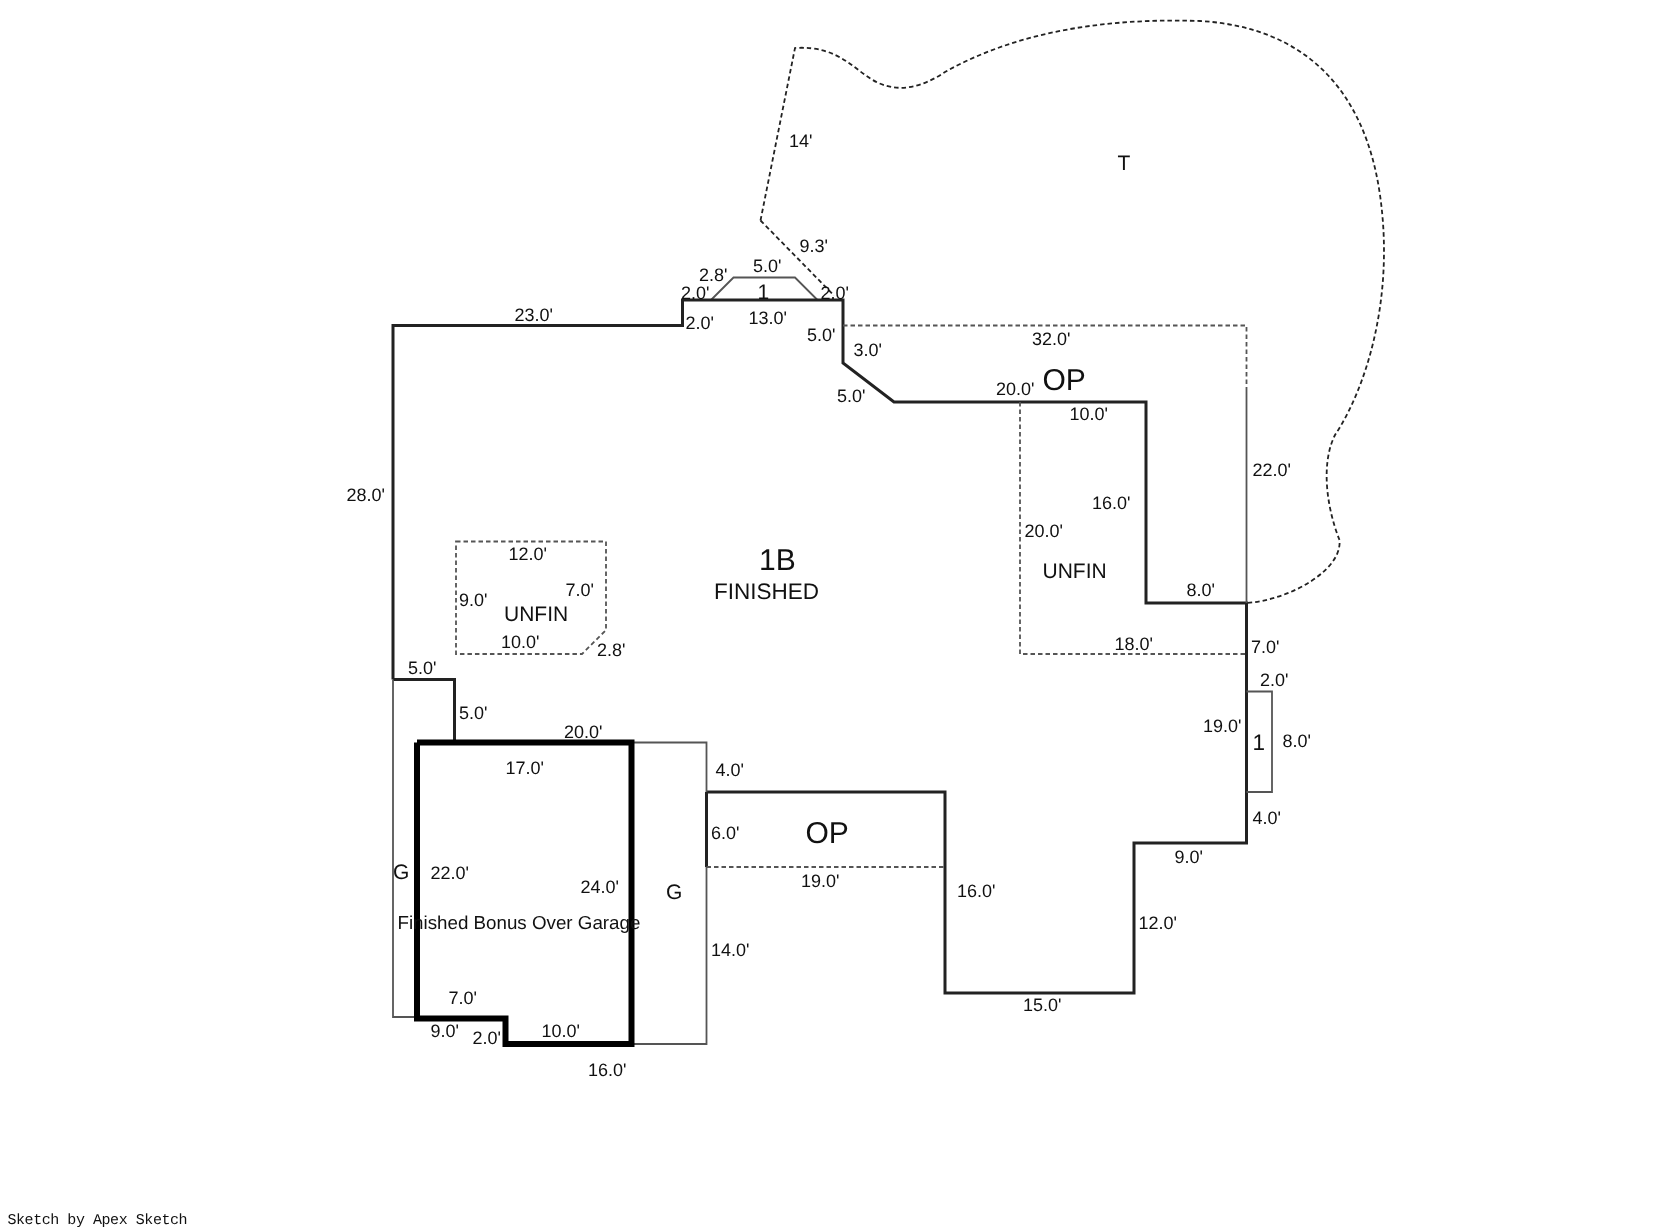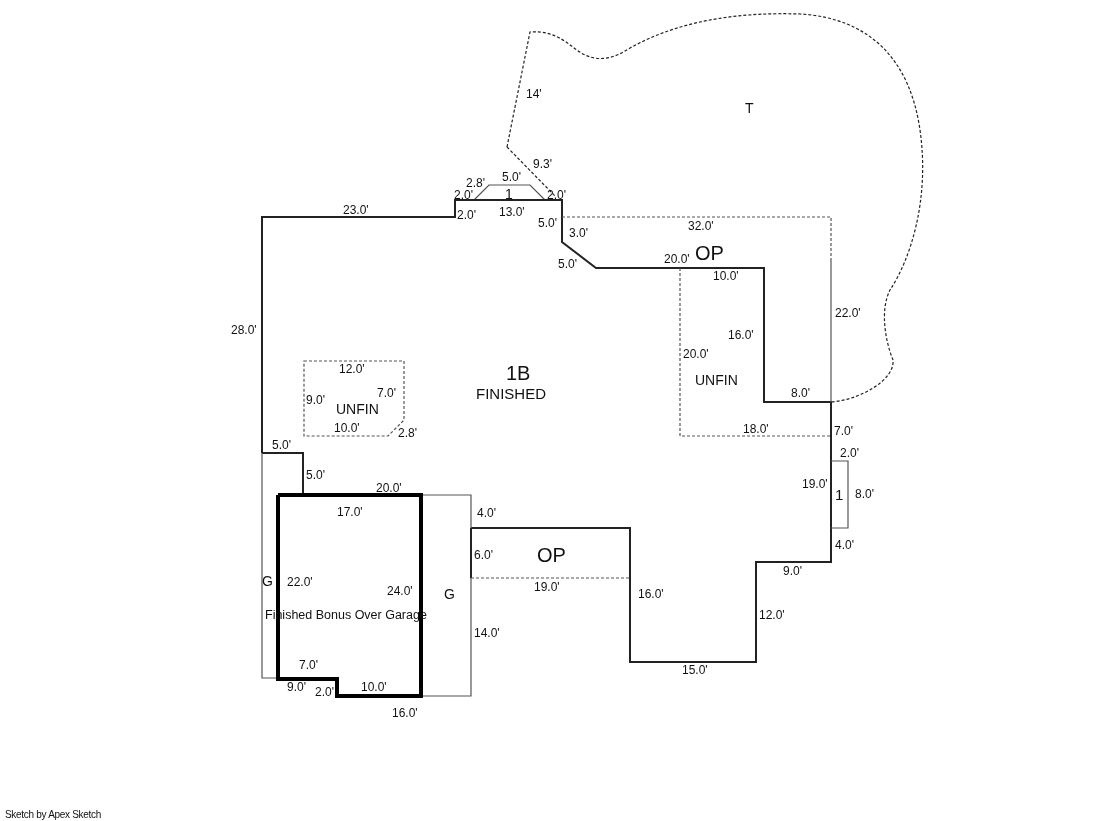--- a/index.html
+++ b/index.html
@@ -8,21 +8,21 @@
   .dim { font-family: "Liberation Sans", sans-serif; font-size: 12px; fill: #111; }
   .lbl-lg { font-family: "Liberation Sans", sans-serif; font-size: 20px; fill: #111; }
   .lbl-md { font-family: "Liberation Sans", sans-serif; font-size: 15px; fill: #111; }
   .lbl-sm { font-family: "Liberation Sans", sans-serif; font-size: 14px; fill: #111; }
   .lbl-xs { font-family: "Liberation Sans", sans-serif; font-size: 12.5px; fill: #111; }
   .wall { fill: none; stroke: #222; stroke-width: 2; }
   .wall-thick { fill: none; stroke: #000; stroke-width: 4; }
   .thin { fill: none; stroke: #555; stroke-width: 1.2; }
   .dashed { fill: none; stroke: #555; stroke-width: 1.2; stroke-dasharray: 3 2; }
   .dashed-dark { fill: none; stroke: #222; stroke-width: 1.2; stroke-dasharray: 3 2; }
-  .footer { position: absolute; left: 5px; top: 809px; font-family: Liberation Sans, sans-serif; font-size: 10px; color: #111; letter-spacing: -0.3px; }
+  .footer { position: absolute; left: 5px; top: 809px; font-family: Liberation Mono, monospace; font-size: 10px; color: #111; letter-spacing: -0.3px; }
 </style>
 </head>
 <body>
 
 <svg id="sketch" width="1119" height="821" viewBox="0 0 1119 821">
 
   <path class="dashed-dark" d="M507,147 L530,32 C560,30 570,48 585,55 C600,62 615,58 630,48 C680,20 740,12 800,14 C870,18 910,60 920,130 C930,200 910,260 890,290 C880,310 885,340 893,360 C895,380 860,400 831,402"></path>
   <line class="dashed-dark" x1="507" y1="147" x2="556" y2="197"></line>
 
   <polyline class="thin" points="474,200 489,185 530,185 545,200"></polyline>

